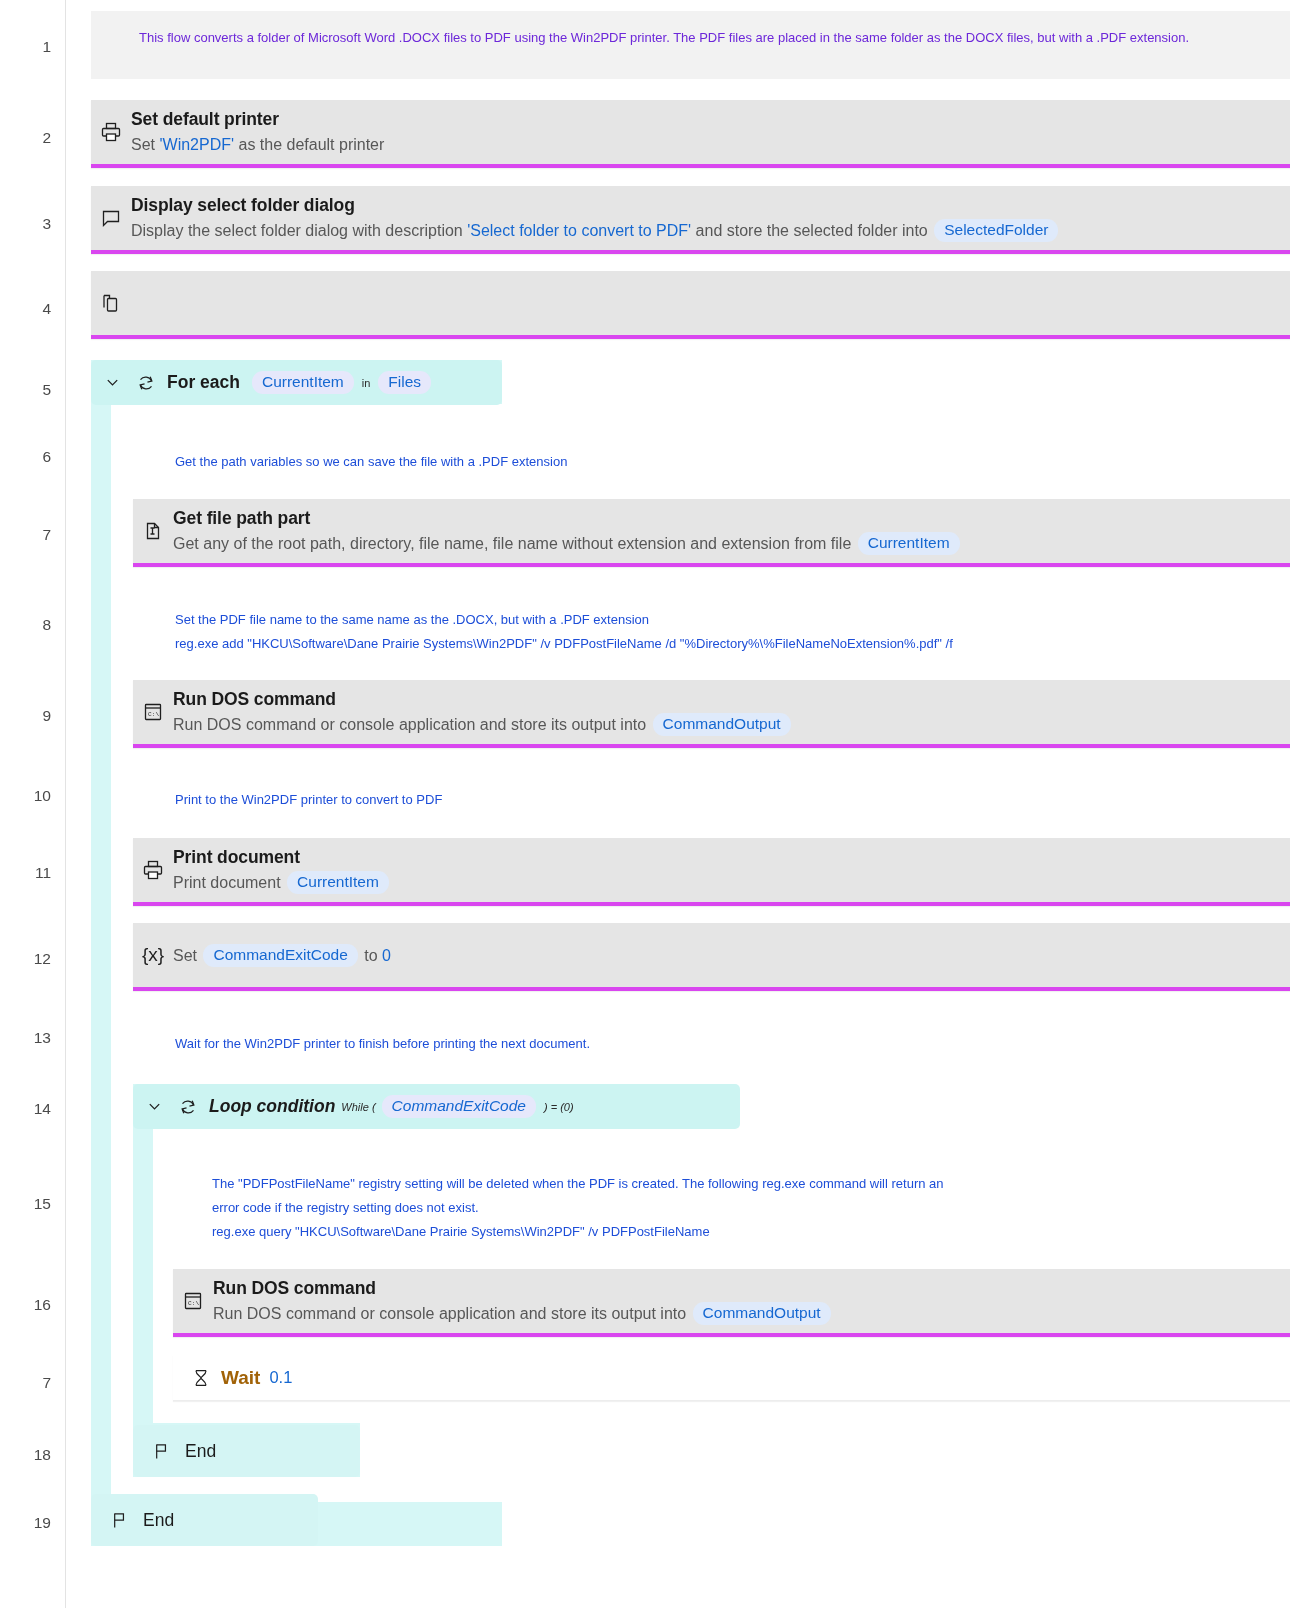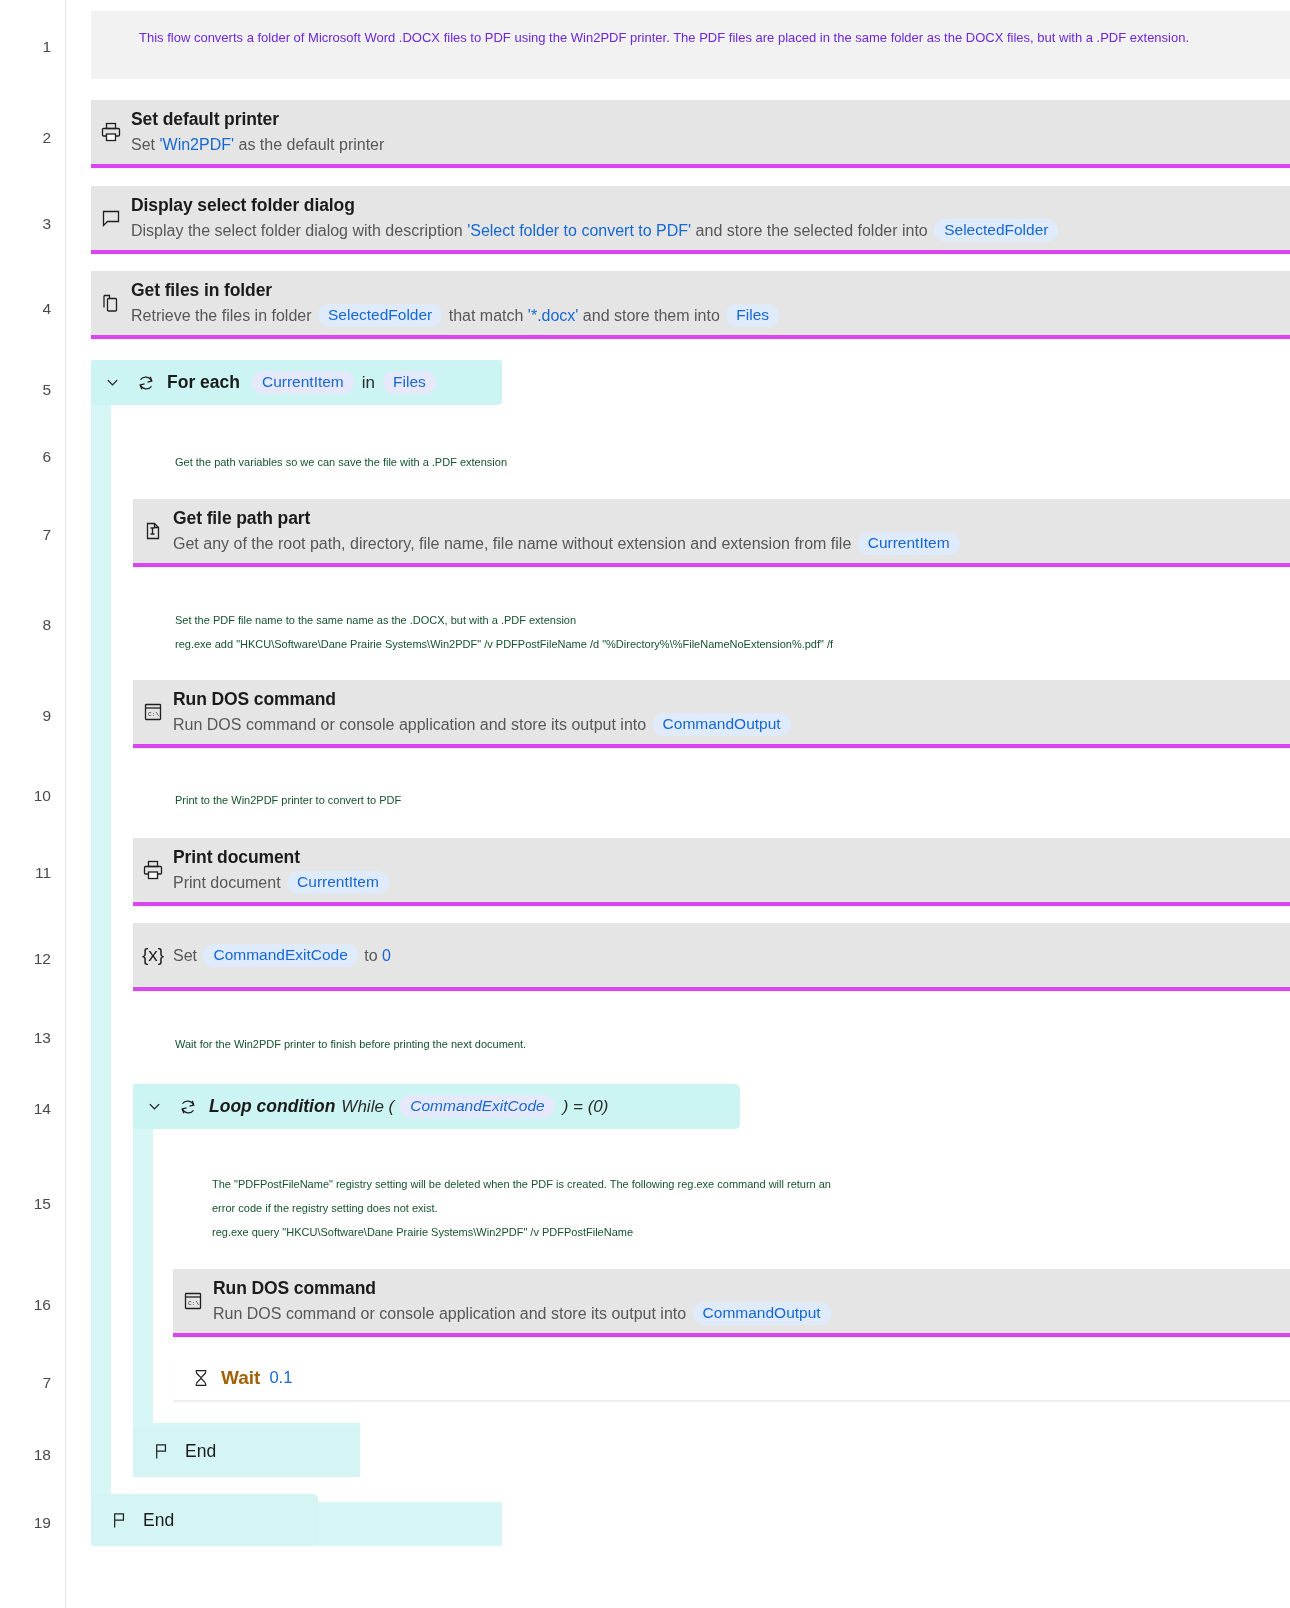--- a/index.html
+++ b/index.html
@@ -103,22 +103,22 @@
     margin: 0 2px;
     vertical-align: 1px;
   }
   .chip-loop {
     background: #e6e8fb;
   }
 
   
   .comment {
     position: absolute;
-    color: #14532d;
-    font-size: 11px;
+    color: #1d4ed8;
+    font-size: 13px;
     line-height: 24px;
   }
   .comment-line { white-space: pre; }
 
   
   .desc-block {
     position: absolute;
     background: #f2f2f2;
     color: #6d28d9;
     font-size: 13px;
@@ -155,21 +155,21 @@
     display: flex; align-items: center; justify-content: center;
     color: #1f1f1f;
     margin-right: 6px;
   }
   .loop-title {
     font-size: 17.5px;
     font-weight: bold;
     color: #1b1b1b;
   }
   .loop-sub {
-    font-size: 17px;
+    font-size: 11px;
     color: #2b2b2b;
     margin-left: 6px;
   }
 
   
   .end-block {
     position: absolute;
     background: #d4f5f4;
     border-radius: 5px;
     display: flex;
@@ -279,24 +279,20 @@
     </div>
 
     <div class="row" style="left:24px; top:271px; width:1199px; height:68px;">
       <div class="row-icon">
         <svg width="24" height="24" viewBox="0 0 24 24" fill="none" stroke="#1f1f1f" stroke-width="1.3">
           <path d="M5 4.5h5.5v3.5"></path>
           <path d="M5 4.5v12"></path>
           <rect x="8.5" y="7.5" width="9" height="12.5" rx="1"></rect>
         </svg>
       </div>
-      <div class="row-body">
-        <div class="row-title">Get files in folder</div>
-        <div class="row-desc"><span>Retrieve the files in folder </span><span class="chip">SelectedFolder</span><span> that match </span><span class="lit">'*.docx'</span><span> and store them into </span><span class="chip">Files</span></div>
-      </div>
     </div>
 
     <div class="loop-head" style="left:24px; top:360px; width:411px; height:45px;">
       <div class="chevron">
         <svg width="15" height="15" viewBox="0 0 16 16" fill="none" stroke="#1f1f1f" stroke-width="1.4">
           <path d="M3 5.5 8 10.5 13 5.5"></path>
         </svg>
       </div>
       <div class="loop-icon">
         <svg width="22" height="22" viewBox="0 0 24 24" fill="none" stroke="#1f1f1f" stroke-width="1.35">

